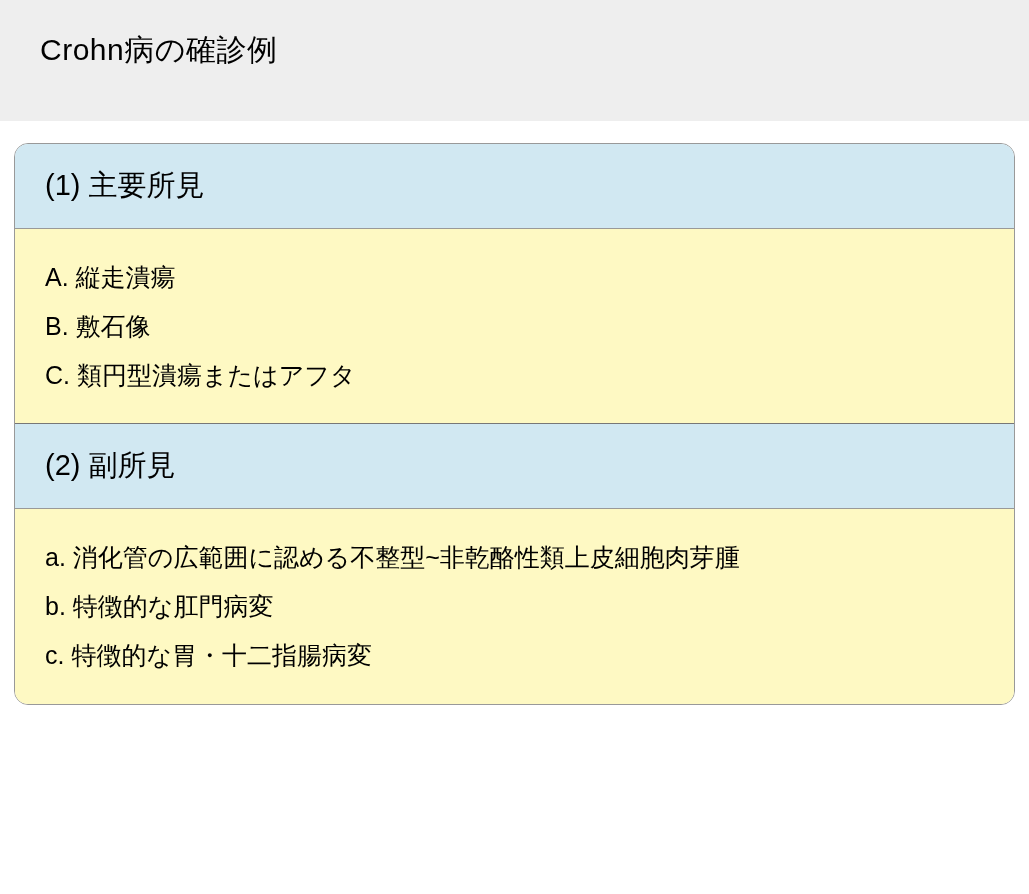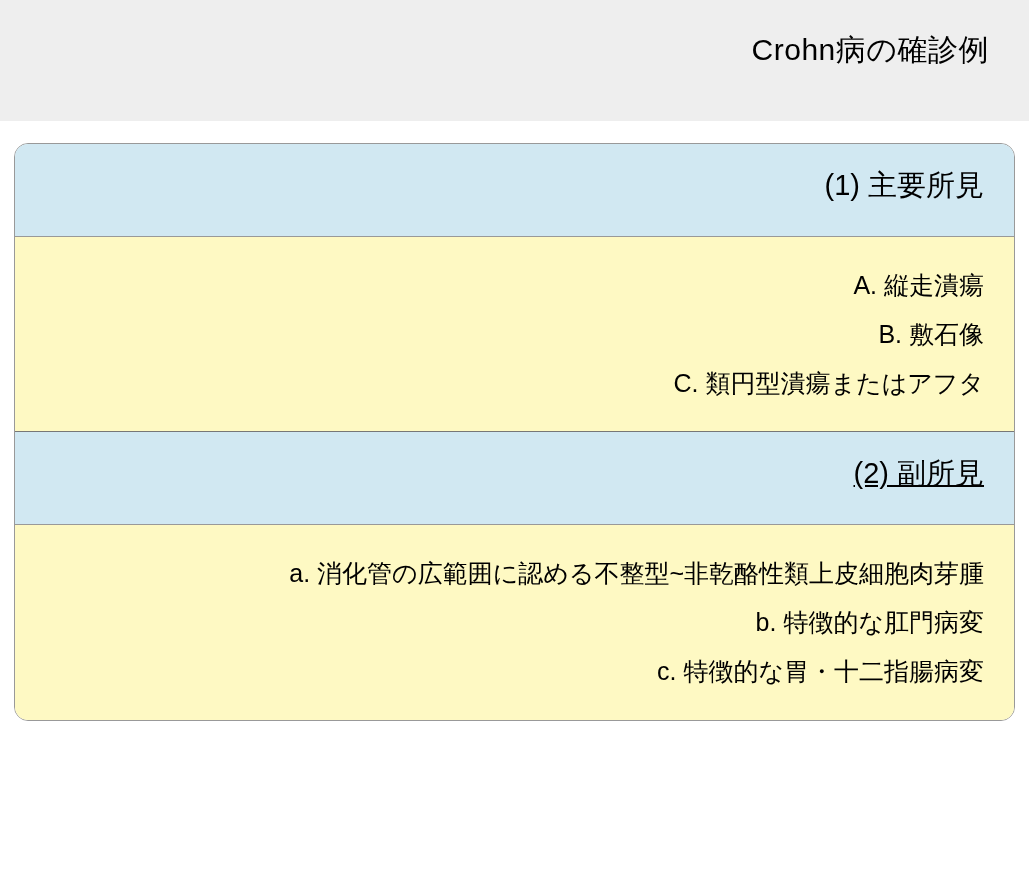--- a/index.html
+++ b/index.html
@@ -1,19 +1,18 @@
 <!DOCTYPE html>
 <html><head>
   <meta charset="utf-8">
   <style>
     * {
       box-sizing: border-box;
       margin: 0;
       padding: 0;
-      text-align: right;
     }
     body {
       font-family: "Hiragino Sans", "Hiragino Kaku Gothic ProN", "Yu Gothic", Meiryo, sans-serif;
       background: #ffffff;
       width: 1029px;
       height: 894px;
       color: #000000;
     }
     .top-panel {
       background: #eeeeee;
@@ -34,28 +33,27 @@
       font-weight: 400;
     }
     .findings-box {
       margin: 22px 14px 0 14px;
       border: 1px solid #999999;
       border-radius: 14px;
       overflow: hidden;
     }
     .section-header {
       background: #d1e8f2;
-      padding: 22px 30px 30px 30px;
+      padding: 22px 30px 22px 30px;
       font-size: 29px;
       font-weight: 400;
       border-bottom: 1px solid #999999;
     }
     .section-header.second {
       border-top: 1.5px solid #777777;
-      text-decoration: underline;
     }
     .section-body {
       background: #fef9c3;
       padding: 24px 30px 24px 30px;
     }
     .finding-item {
       font-size: 25px;
       line-height: 1.95;
       font-weight: 400;
     }

